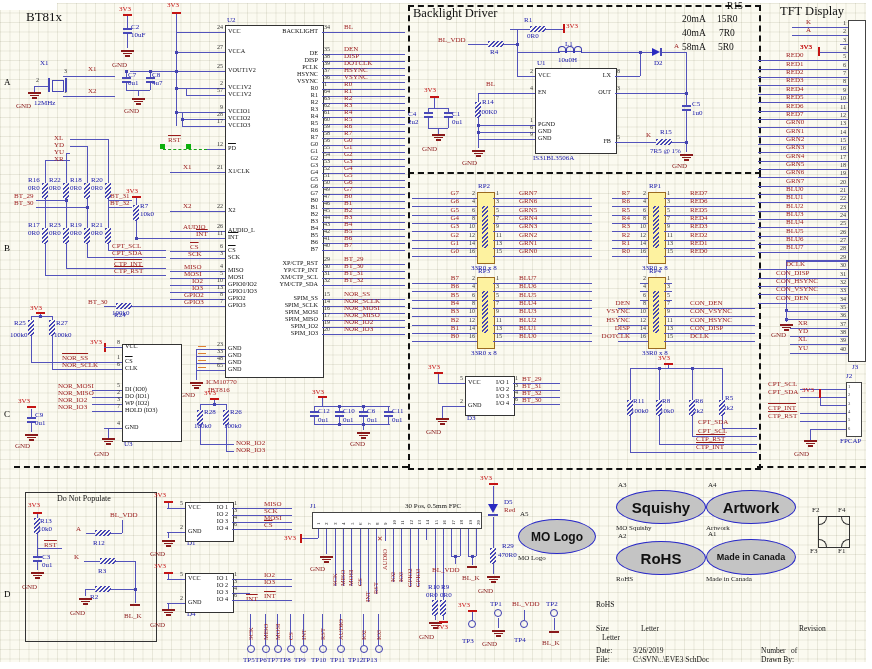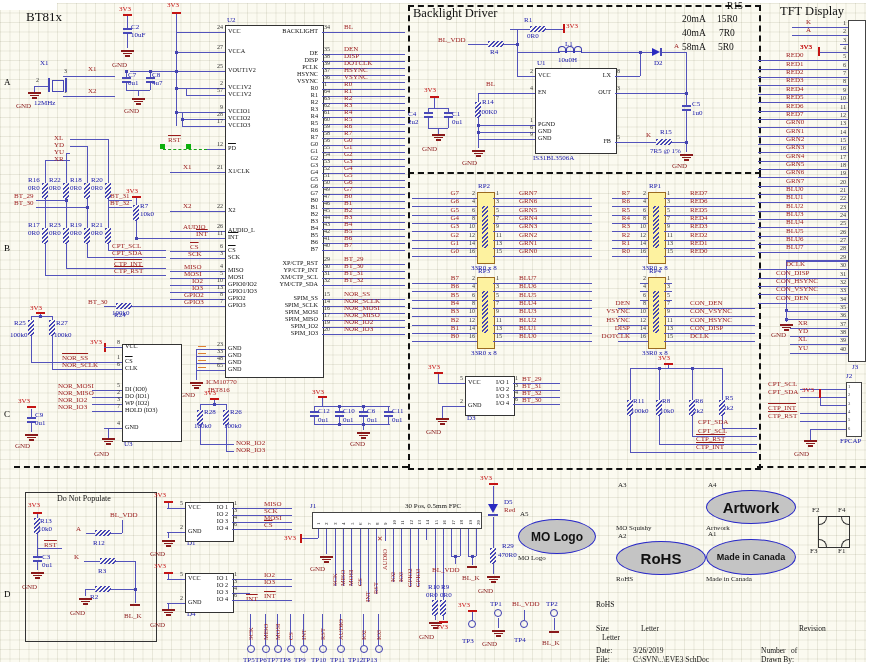--- a/index.html
+++ b/index.html
@@ -1513,20 +1513,21 @@
     <span class="lbl d" style="left: 840px; top: 438px;">FPCAP</span>
     <span class="lbl pn" style="left: 848px; top: 385px; font-size: 4.5px;">1</span>
     <span class="lbl pn" style="left: 848px; top: 393.3px; font-size: 4.5px;">2</span>
     <span class="lbl pn" style="left: 848px; top: 401.6px; font-size: 4.5px;">3</span>
     <span class="lbl pn" style="left: 848px; top: 409.9px; font-size: 4.5px;">4</span>
     <span class="lbl pn" style="left: 848px; top: 418.2px; font-size: 4.5px;">5</span>
     <span class="lbl pn" style="left: 848px; top: 426.5px; font-size: 4.5px;">6</span>
     <div class="logo" style="left: 518px; top: 519px; width: 76px; height: 33px; font-size: 12px;">MO Logo</div>
     <span class="lbl k" style="left: 520px; top: 511px;">A5</span>
     <span class="lbl k" style="left: 518px; top: 555px;">MO Logo</span>
+    <div class="logo" style="left: 616px; top: 490px; width: 88px; height: 32px; font-size: 15px;">Squishy</div>
     <span class="lbl k" style="left: 618px; top: 482px;">A3</span>
     <span class="lbl k" style="left: 616px; top: 525px;">MO Squishy</span>
     <div class="logo" style="left: 706px; top: 490px; width: 88px; height: 32px; font-size: 15px;">Artwork</div>
     <span class="lbl k" style="left: 708px; top: 482px;">A4</span>
     <span class="lbl k" style="left: 706px; top: 525px;">Artwork</span>
     <div class="logo" style="left: 616px; top: 541px; width: 88px; height: 32px; font-size: 15px;">RoHS</div>
     <span class="lbl k" style="left: 618px; top: 533px;">A2</span>
     <span class="lbl k" style="left: 616px; top: 576px;">RoHS</span>
     <div class="logo" style="left: 706px; top: 539px; width: 88px; height: 34px; font-size: 9px;">Made in Canada</div>
     <span class="lbl k" style="left: 708px; top: 531px;">A1</span>

